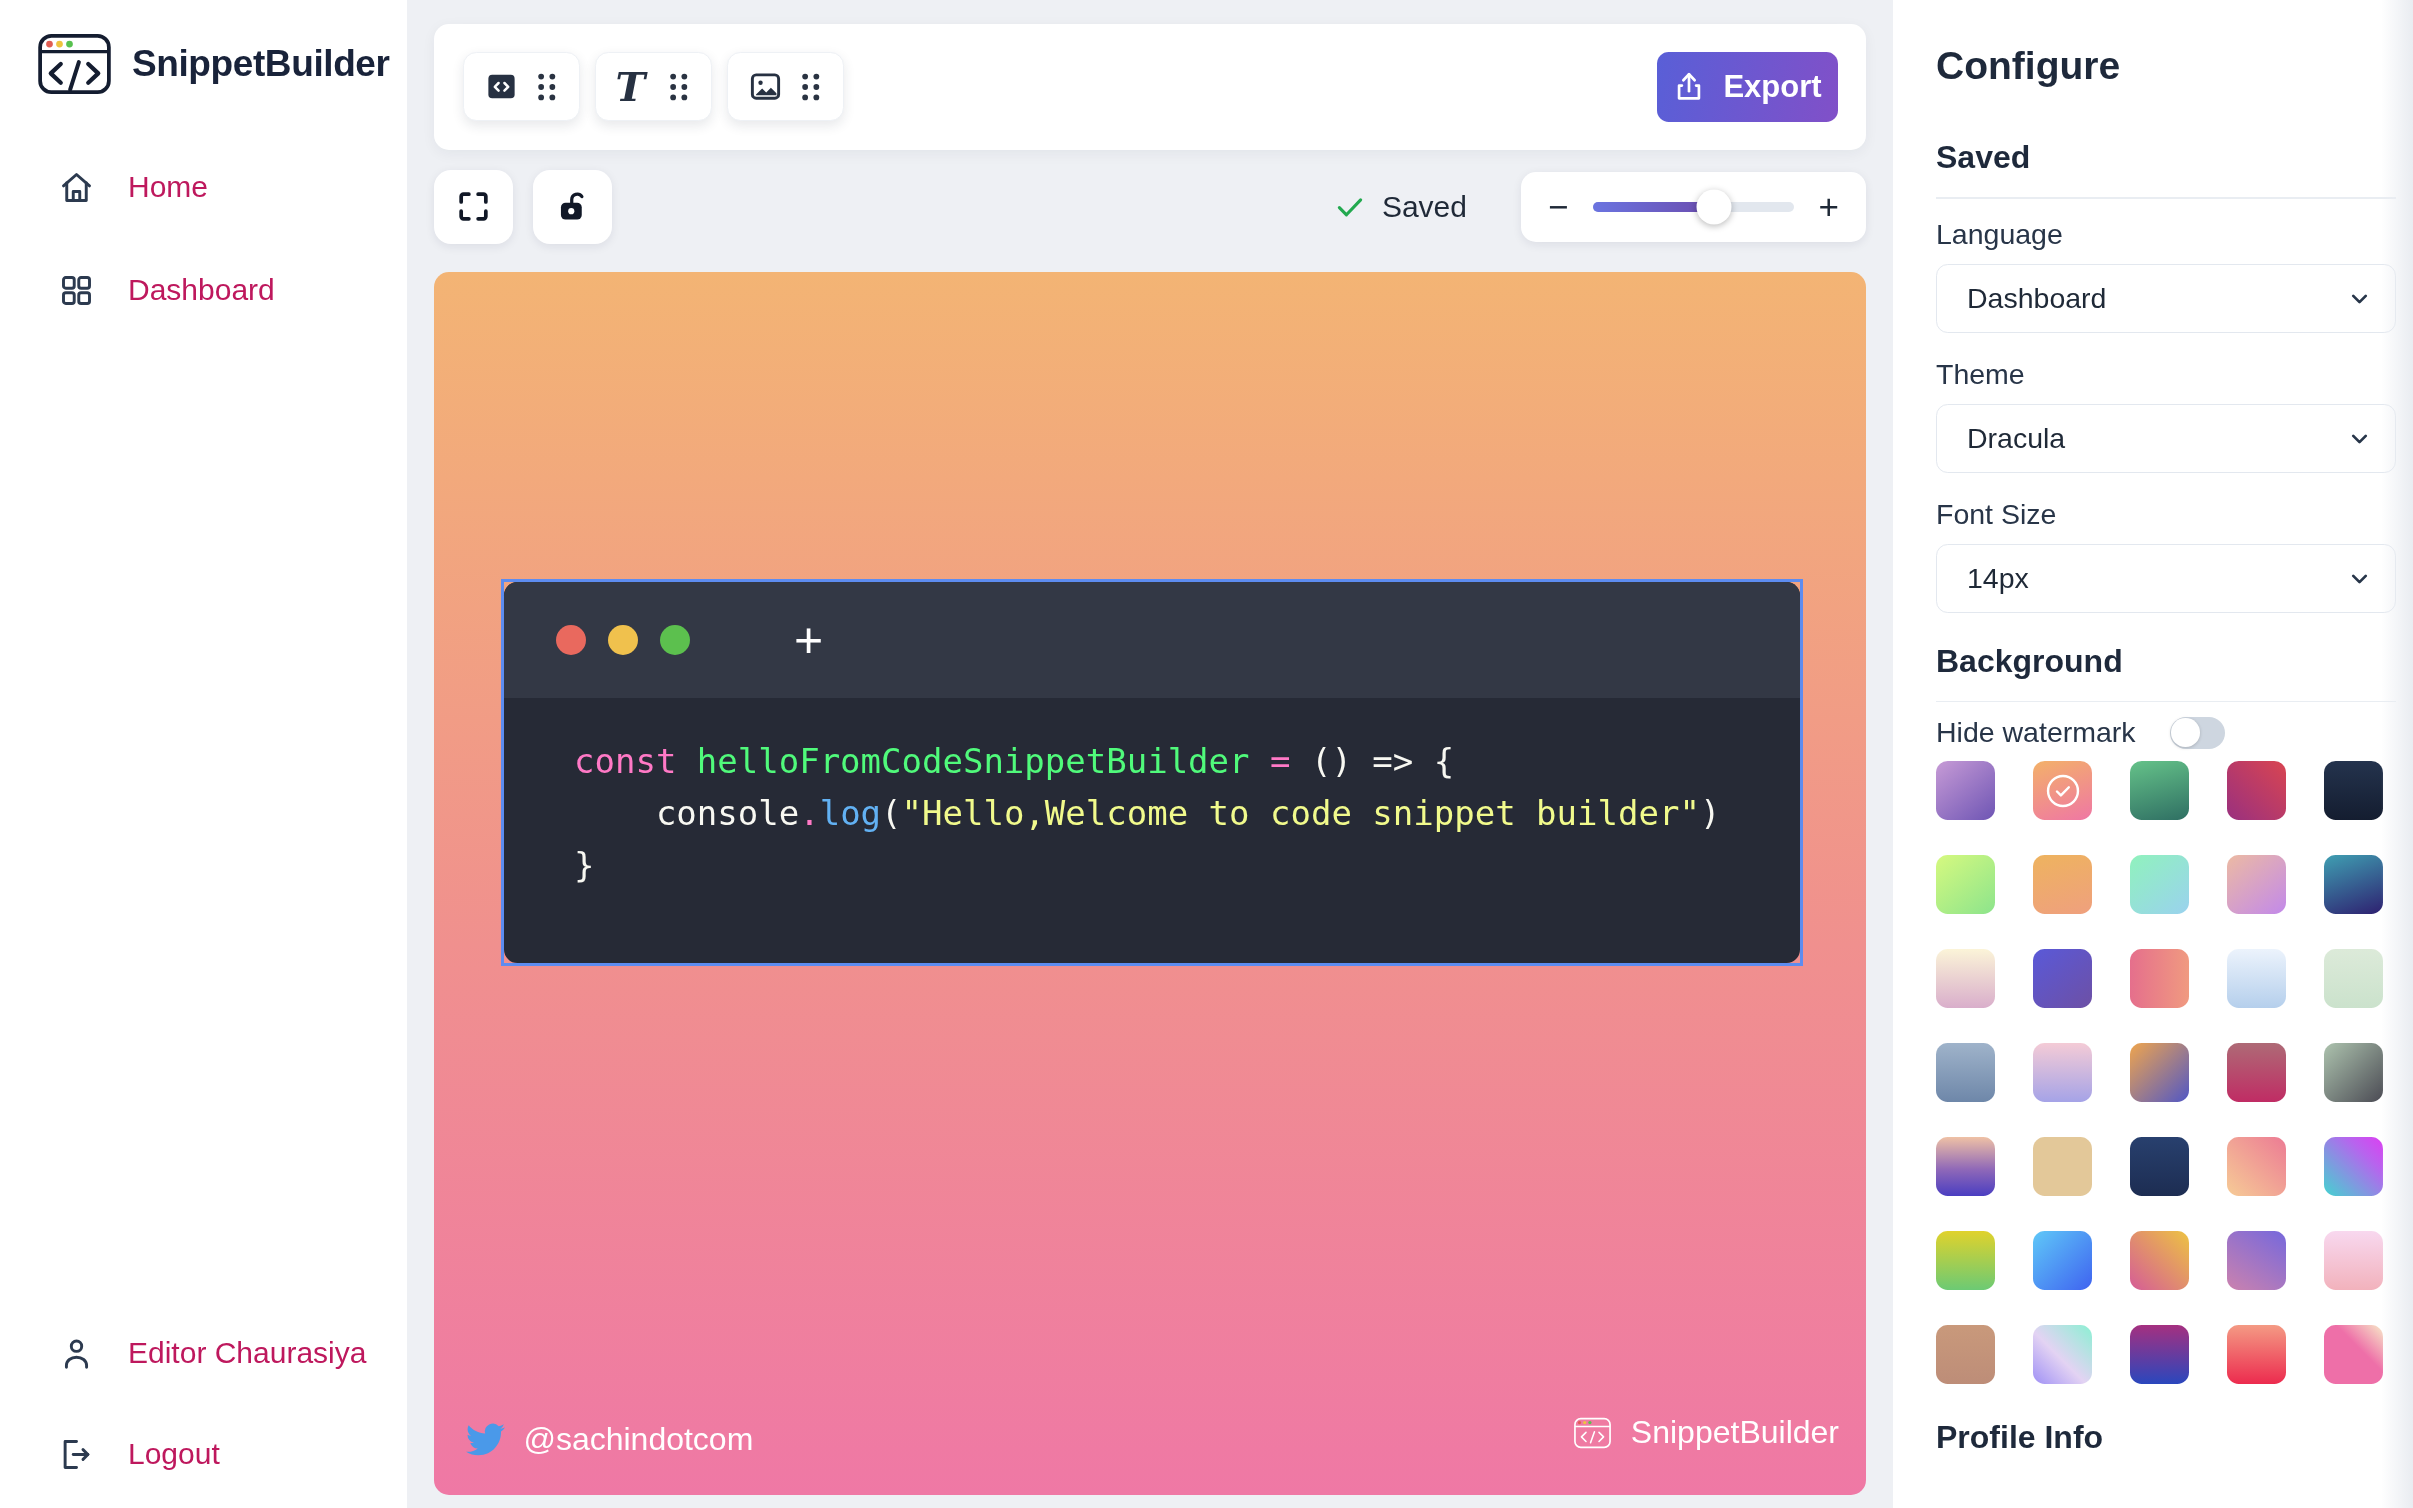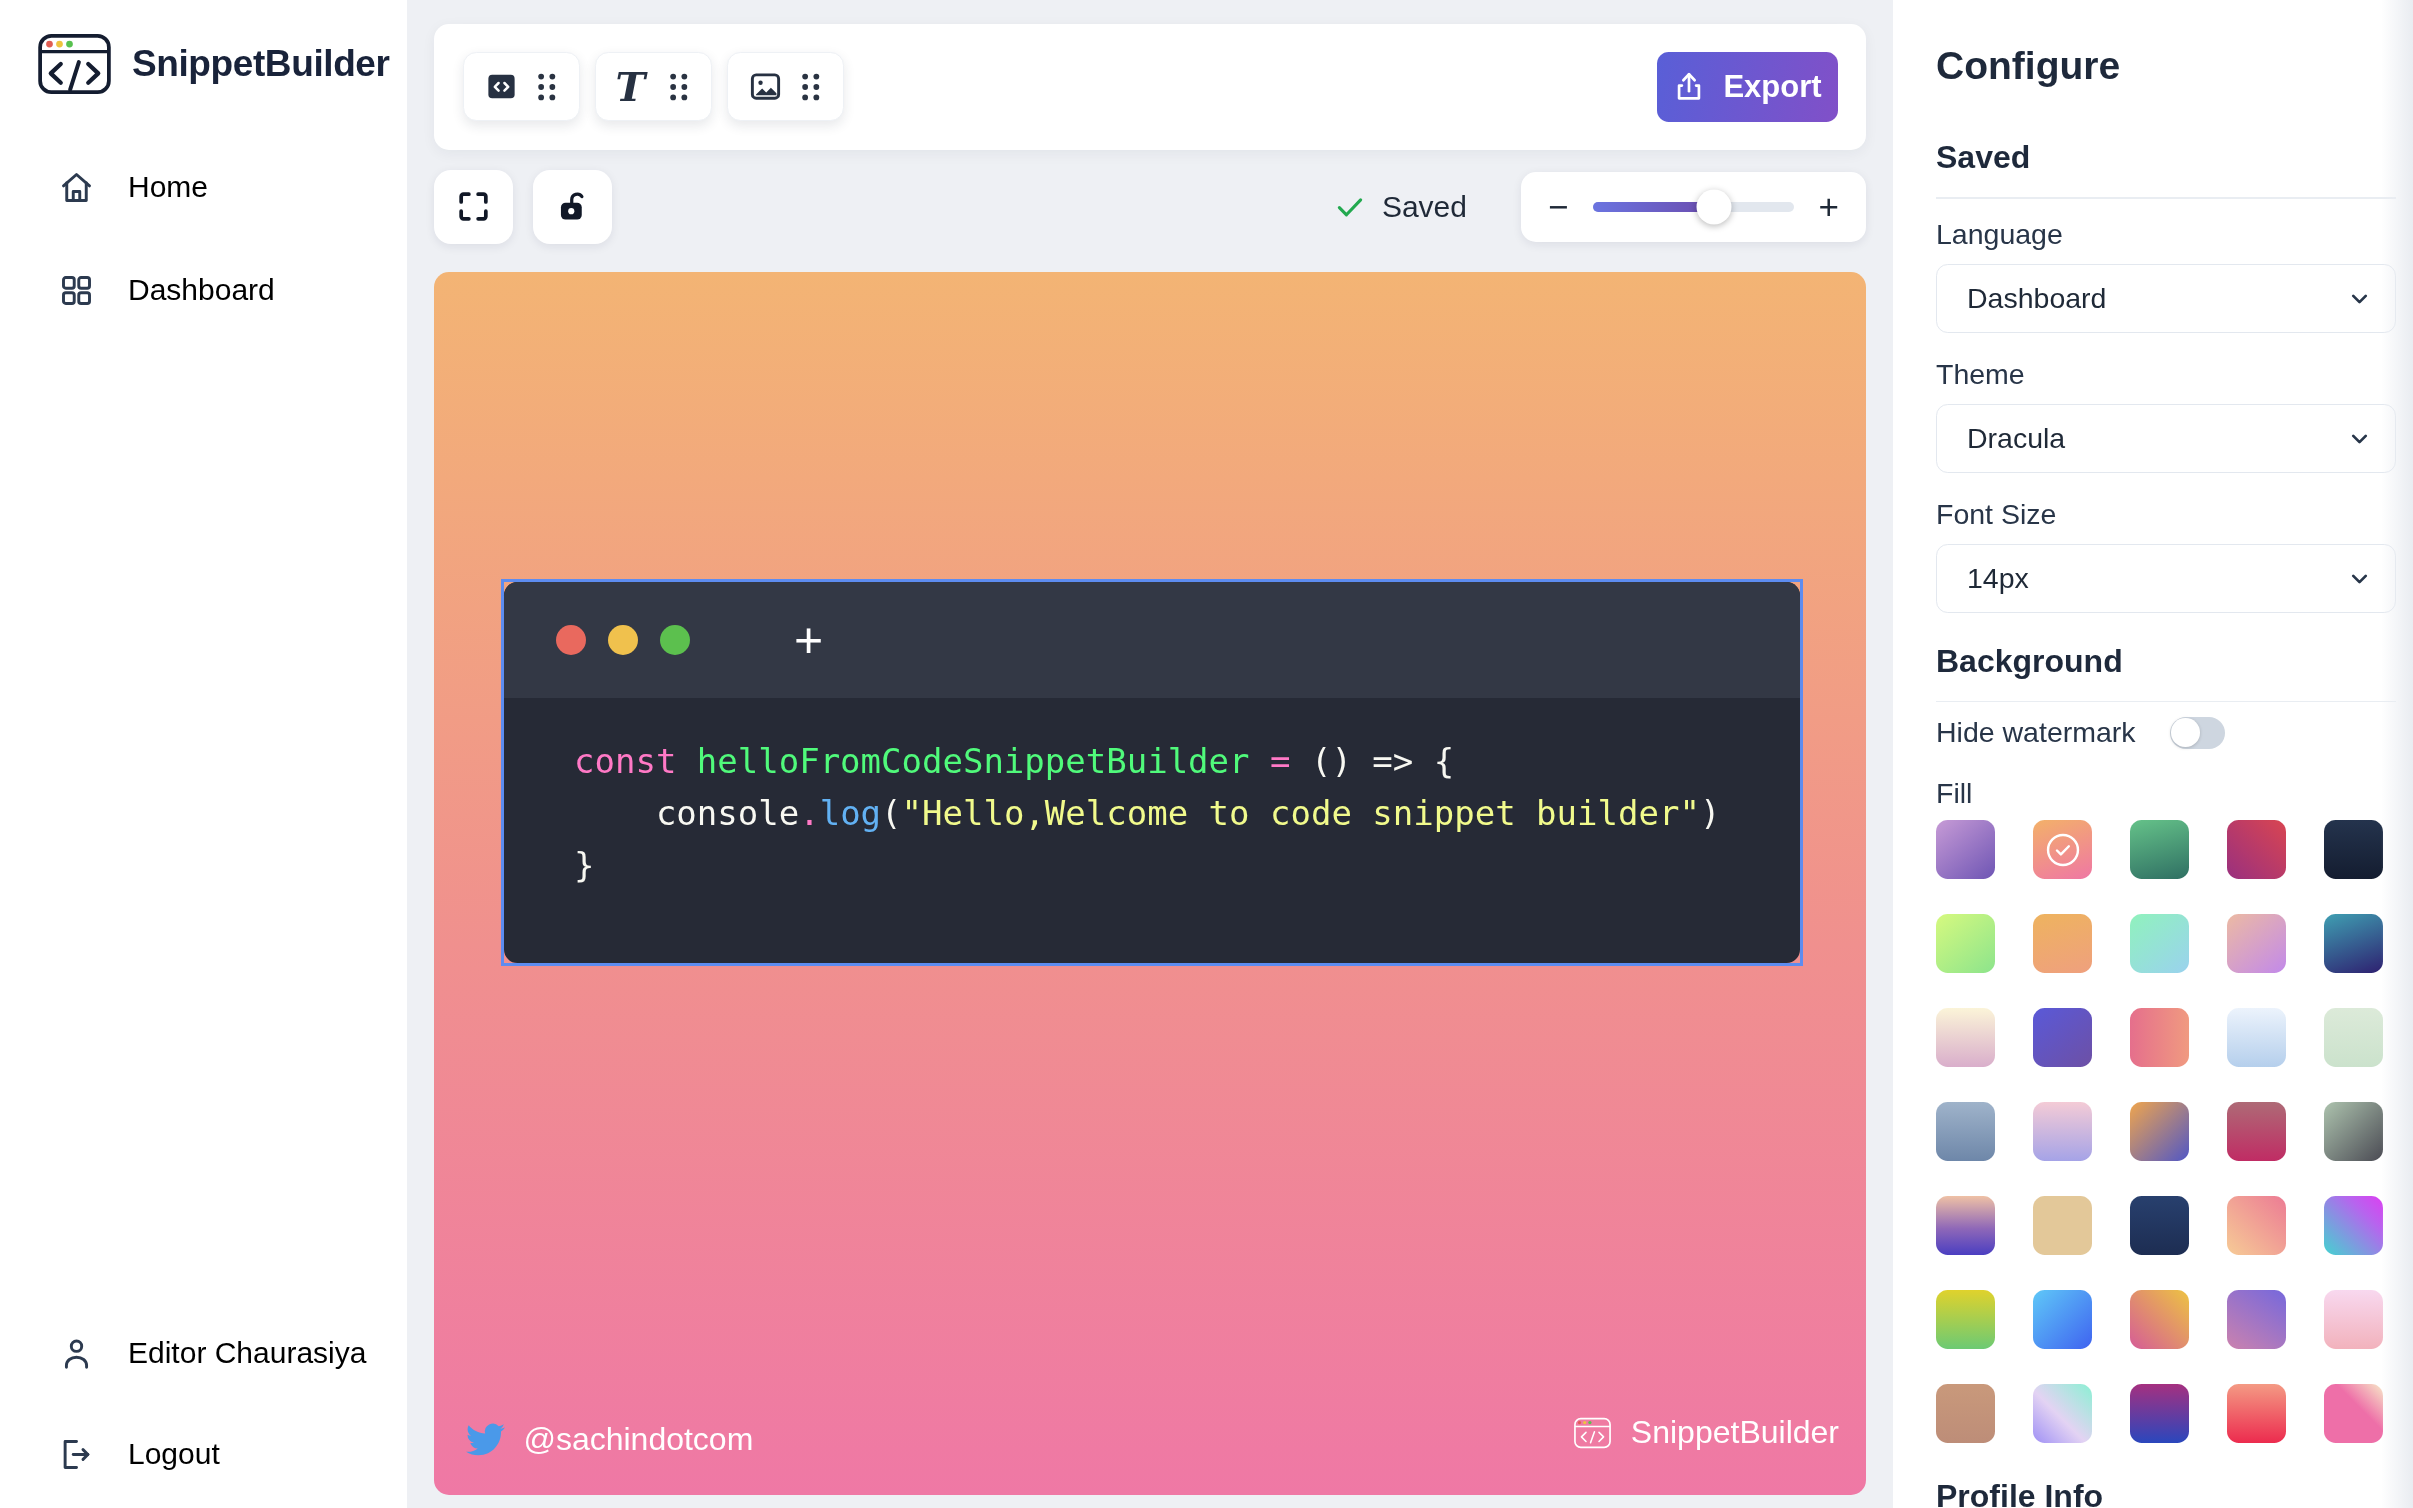--- a/index.html
+++ b/index.html
@@ -7,21 +7,21 @@
   body { font-family:"Liberation Sans", sans-serif; background:#eef0f4; }
   .app { display:flex; width:2413px; height:1508px; background:#eef0f4; }
 
   
   .sidebar { width:407px; background:#fff; flex-shrink:0; display:flex; flex-direction:column; }
   .logo { display:flex; align-items:center; gap:20px; padding:32px 0 0 37px; }
   .logo svg { width:75px; height:64px; }
   .logo-text { font-size:37px; font-weight:700; color:#19233a; letter-spacing:-0.4px; }
   .nav { margin-top:64px; display:flex; flex-direction:column; gap:49px; }
   .nav-item, .side-bottom-item { display:flex; align-items:center; gap:32px; padding-left:57px; height:54px;
-    font-size:30px; color:#000000; cursor:pointer; }
+    font-size:30px; color:#be185d; cursor:pointer; }
   .nav-item svg, .side-bottom-item svg { width:39px; height:39px; flex-shrink:0; }
   .side-bottom { margin-top:auto; display:flex; flex-direction:column; gap:47px; padding-bottom:27px; }
 
   
   .main { flex:1; min-width:0; display:flex; flex-direction:column; padding:23.5px 27px 12.6px; }
   .toolbar { height:126px; background:#fff; border-radius:15px; box-shadow:0 3.4px 13.4px rgba(20,30,60,.05);
     display:flex; align-items:center; padding:0 28.5px; gap:15px; flex-shrink:0; }
   .chip { width:117px; height:69px; background:#fff; border:0.8px solid #eef1f5; border-radius:13.4px;
     box-shadow:0 4.2px 11.7px rgba(25,35,60,.10); display:flex; align-items:center; justify-content:space-between;
     padding:0 20px; cursor:grab; }
@@ -320,21 +320,20 @@
       <h2 class="section-h bg-h">Background</h2>
       <div class="divider"></div>
 
       <div class="toggle-row">
         <span>Hide watermark</span>
         <span class="toggle">
           <span class="toggle-knob"></span>
         </span>
       </div>
 
-      <div class="fill-label">Fill</div>
       <div class="fill-grid">
           <div class="swatch" style="background: linear-gradient(140deg, rgb(199, 155, 214), rgb(110, 85, 180));"></div>
           <div class="swatch" style="background: linear-gradient(160deg, rgb(243, 177, 105), rgb(239, 119, 164));">
             <svg class="swcheck" viewBox="0 0 24 24">
               <circle cx="12" cy="12" r="9.2" fill="none" stroke="#ffffff" stroke-width="1.5"></circle>
               <path d="M8.3 12.3l2.4 2.4 4.9-5" fill="none" stroke="#ffffff" stroke-width="1.5" stroke-linecap="round" stroke-linejoin="round"></path>
             </svg>
           </div>
           <div class="swatch" style="background: linear-gradient(165deg, rgb(101, 194, 137), rgb(47, 111, 99));"></div>
           <div class="swatch" style="background: linear-gradient(45deg, rgb(153, 48, 127), rgb(217, 69, 81));"></div>

